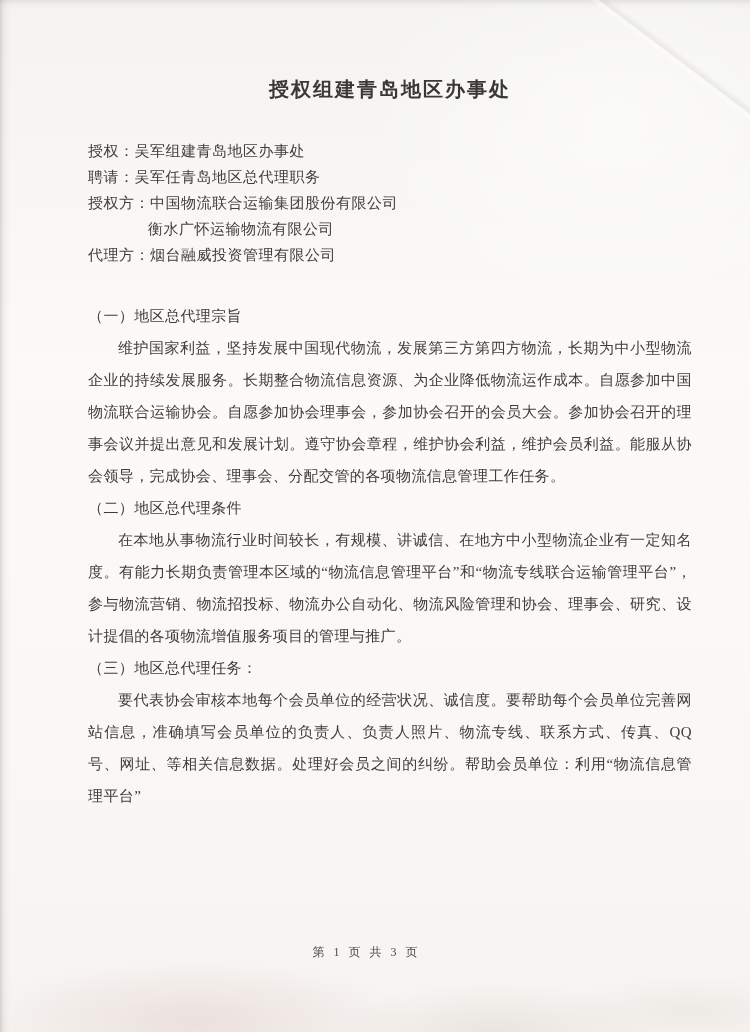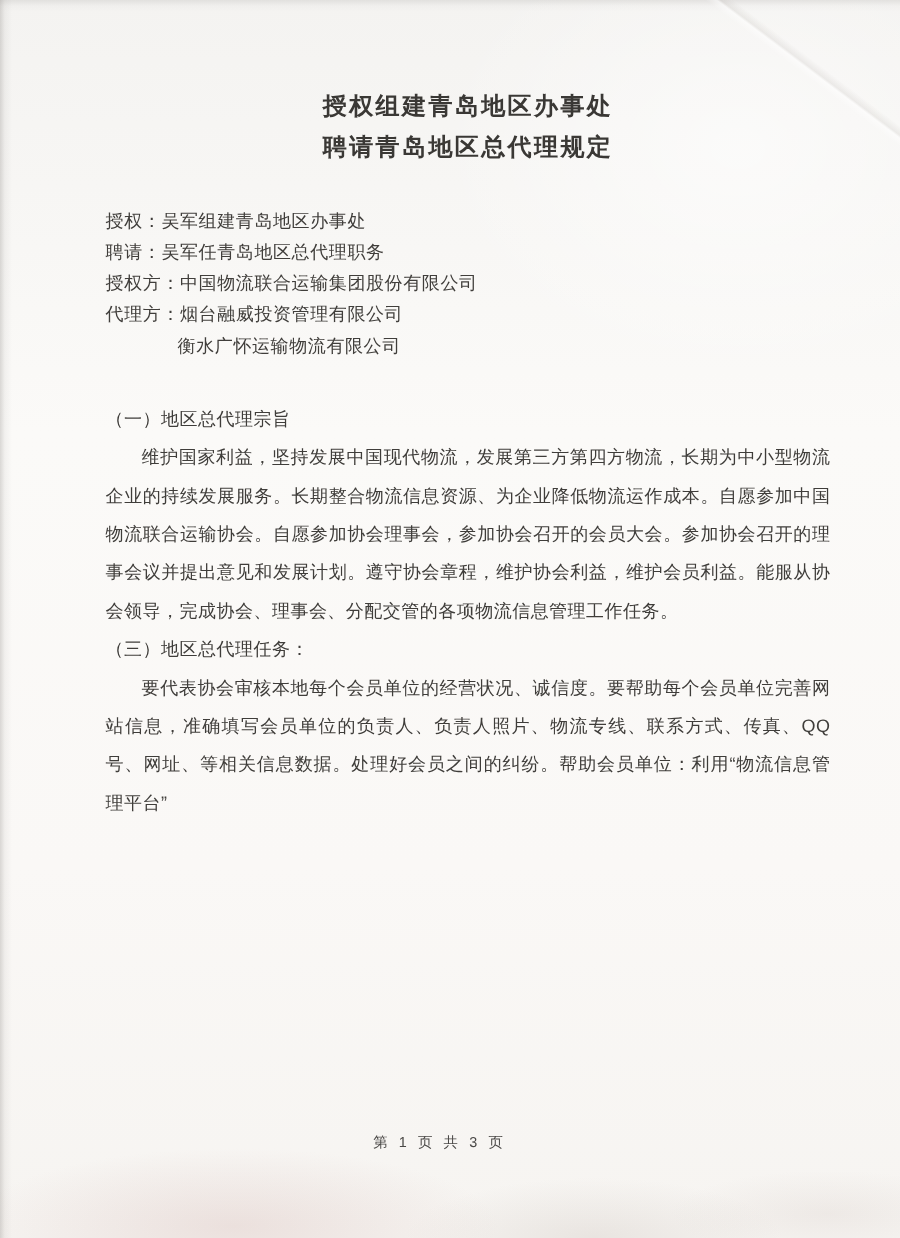--- a/index.html
+++ b/index.html
@@ -6,21 +6,21 @@
     margin: 0;
     padding: 0;
     background: #dededd;
   }
   .scan-page {
     position: relative;
     width: 750px;
     height: 1032px;
     margin: 0 auto;
     overflow: hidden;
-    font-family: Liberation Sans, sans-serif;
+    font-family: Liberation Serif, serif;
     color: #3f3d3a;
     background:
       
       linear-gradient(180deg, rgba(150,148,145,0.20) 0px, rgba(150,148,145,0.04) 5px, rgba(0,0,0,0) 10px),
       
       linear-gradient(90deg, rgba(130,126,122,0.28) 0px, rgba(130,126,122,0.08) 4px, rgba(0,0,0,0) 10px),
       
       radial-gradient(ellipse 42% 9% at 26% 99%, rgba(206,172,168,0.28), rgba(0,0,0,0) 70%),
       radial-gradient(ellipse 30% 7% at 66% 100%, rgba(190,178,170,0.24), rgba(0,0,0,0) 70%),
       radial-gradient(ellipse 25% 5% at 92% 98%, rgba(198,182,176,0.18), rgba(0,0,0,0) 70%),
@@ -93,38 +93,41 @@
 </head>
 <body>
 
 <div class="scan-page">
   <div class="crease"></div>
 
   <div class="content">
 
     <div class="doc-title">
       <div>授权组建青岛地区办事处</div>
-      <div>聘请青岛地区总代理规定</div>
     </div>
 
     <div class="meta-block">
       <div class="meta-line">授权：吴军组建青岛地区办事处</div>
       <div class="meta-line">聘请：吴军任青岛地区总代理职务</div>
       <div class="meta-line">授权方：中国物流联合运输集团股份有限公司</div>
+      <div class="meta-line indent-1">衡水广怀运输物流有限公司</div>
       <div class="meta-line">代理方：烟台融威投资管理有限公司</div>
-      <div class="meta-line indent-1">衡水广怀运输物流有限公司</div>
     </div>
 
     <div class="body-block">
 
       <div class="section">
         <div class="section-heading">（一）地区总代理宗旨</div>
         <p class="body-paragraph">维护国家利益，坚持发展中国现代物流，发展第三方第四方物流，长期为中小型物流企业的持续发展服务。长期整合物流信息资源、为企业降低物流运作成本。自愿参加中国物流联合运输协会。自愿参加协会理事会，参加协会召开的会员大会。参加协会召开的理事会议并提出意见和发展计划。遵守协会章程，维护协会利益，维护会员利益。能服从协会领导，完成协会、理事会、分配交管的各项物流信息管理工作任务。</p>
       </div>
 
+      <div class="section">
+        <div class="section-heading">（二）地区总代理条件</div>
+        <p class="body-paragraph">在本地从事物流行业时间较长，有规模、讲诚信、在地方中小型物流企业有一定知名度。有能力长期负责管理本区域的“物流信息管理平台”和“物流专线联合运输管理平台”，参与物流营销、物流招投标、物流办公自动化、物流风险管理和协会、理事会、研究、设计提倡的各项物流增值服务项目的管理与推广。</p>
+      </div>
 
       <div class="section">
         <div class="section-heading">（三）地区总代理任务：</div>
         <p class="body-paragraph">要代表协会审核本地每个会员单位的经营状况、诚信度。要帮助每个会员单位完善网站信息，准确填写会员单位的负责人、负责人照片、物流专线、联系方式、传真、QQ 号、网址、等相关信息数据。处理好会员之间的纠纷。帮助会员单位：利用“物流信息管理平台”</p>
       </div>
 
     </div>
   </div>
 
   <div class="page-footer">第 1 页 共 3 页</div>

